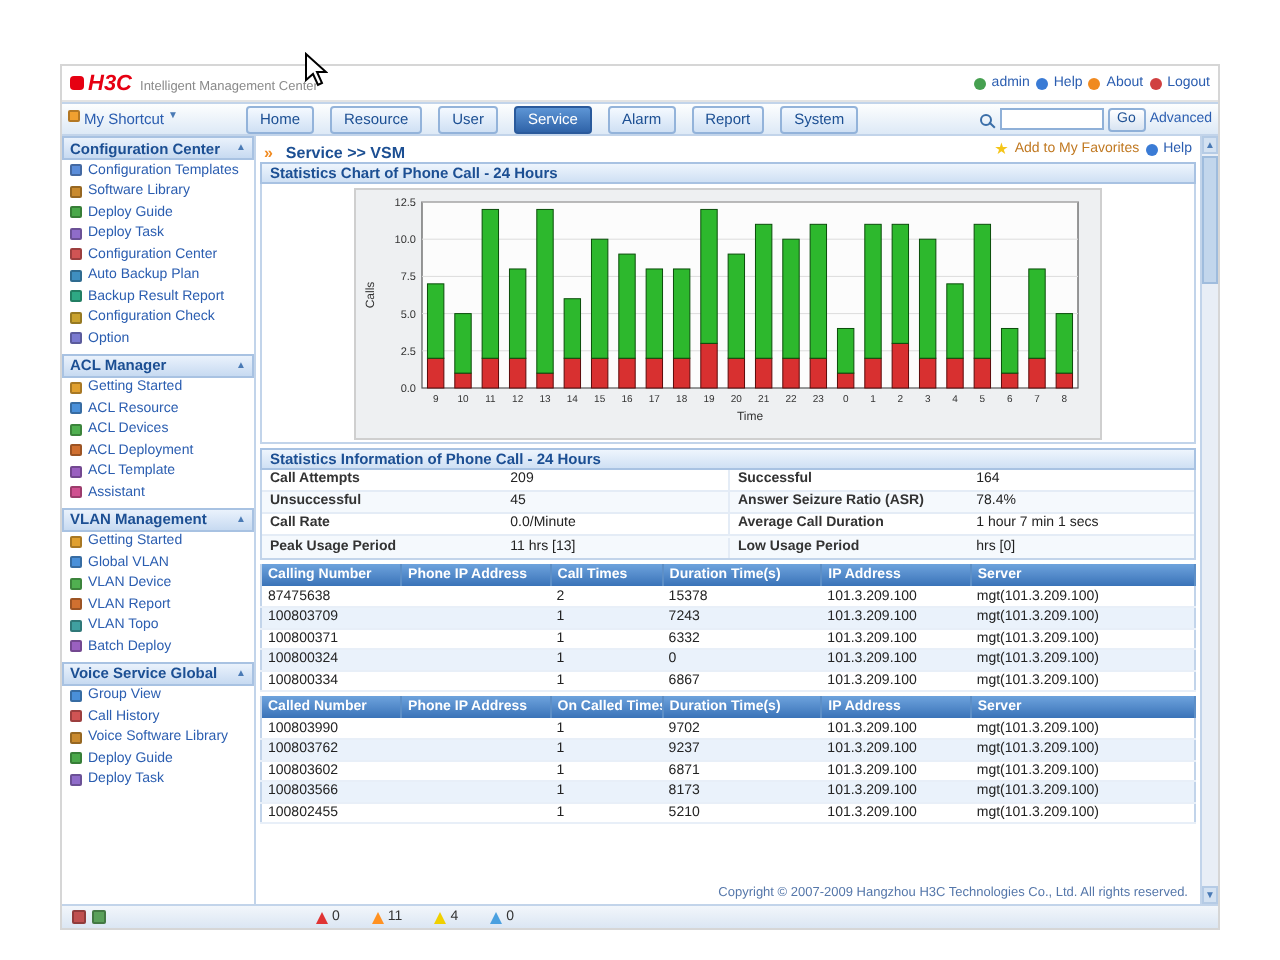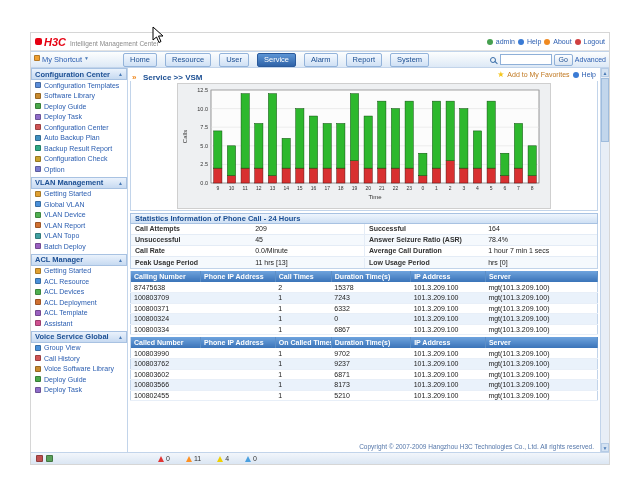--- a/index.html
+++ b/index.html
@@ -165,20 +165,50 @@
               <span class="sq" style="background: rgb(201, 162, 46);"></span>
               <span class="sb-lbl">Configuration Check</span>
             </div>
             <div class="sb-item">
               <span class="sq" style="background: rgb(122, 122, 208);"></span>
               <span class="sb-lbl">Option</span>
             </div>
           </div>
           <div class="sb-sec">
             <div class="sb-h">
+              <span>ACL Manager</span>
+              <span class="sb-col">▲</span>
+            </div>
+            <div class="sb-item">
+              <span class="sq" style="background: rgb(224, 160, 48);"></span>
+              <span class="sb-lbl">Getting Started</span>
+            </div>
+            <div class="sb-item">
+              <span class="sq" style="background: rgb(74, 144, 217);"></span>
+              <span class="sb-lbl">ACL Resource</span>
+            </div>
+            <div class="sb-item">
+              <span class="sq" style="background: rgb(80, 176, 80);"></span>
+              <span class="sb-lbl">ACL Devices</span>
+            </div>
+            <div class="sb-item">
+              <span class="sq" style="background: rgb(208, 112, 48);"></span>
+              <span class="sb-lbl">ACL Deployment</span>
+            </div>
+            <div class="sb-item">
+              <span class="sq" style="background: rgb(154, 96, 192);"></span>
+              <span class="sb-lbl">ACL Template</span>
+            </div>
+            <div class="sb-item">
+              <span class="sq" style="background: rgb(208, 80, 144);"></span>
+              <span class="sb-lbl">Assistant</span>
+            </div>
+          </div>
+          <div class="sb-sec">
+            <div class="sb-h">
               <span>VLAN Management</span>
               <span class="sb-col">▲</span>
             </div>
             <div class="sb-item">
               <span class="sq" style="background: rgb(224, 160, 48);"></span>
               <span class="sb-lbl">Getting Started</span>
             </div>
             <div class="sb-item">
               <span class="sq" style="background: rgb(74, 144, 217);"></span>
               <span class="sb-lbl">Global VLAN</span>
@@ -191,50 +221,20 @@
               <span class="sq" style="background: rgb(208, 112, 48);"></span>
               <span class="sb-lbl">VLAN Report</span>
             </div>
             <div class="sb-item">
               <span class="sq" style="background: rgb(64, 160, 160);"></span>
               <span class="sb-lbl">VLAN Topo</span>
             </div>
             <div class="sb-item">
               <span class="sq" style="background: rgb(154, 96, 192);"></span>
               <span class="sb-lbl">Batch Deploy</span>
-            </div>
-          </div>
-          <div class="sb-sec">
-            <div class="sb-h">
-              <span>ACL Manager</span>
-              <span class="sb-col">▲</span>
-            </div>
-            <div class="sb-item">
-              <span class="sq" style="background: rgb(224, 160, 48);"></span>
-              <span class="sb-lbl">Getting Started</span>
-            </div>
-            <div class="sb-item">
-              <span class="sq" style="background: rgb(74, 144, 217);"></span>
-              <span class="sb-lbl">ACL Resource</span>
-            </div>
-            <div class="sb-item">
-              <span class="sq" style="background: rgb(80, 176, 80);"></span>
-              <span class="sb-lbl">ACL Devices</span>
-            </div>
-            <div class="sb-item">
-              <span class="sq" style="background: rgb(208, 112, 48);"></span>
-              <span class="sb-lbl">ACL Deployment</span>
-            </div>
-            <div class="sb-item">
-              <span class="sq" style="background: rgb(154, 96, 192);"></span>
-              <span class="sb-lbl">ACL Template</span>
-            </div>
-            <div class="sb-item">
-              <span class="sq" style="background: rgb(208, 80, 144);"></span>
-              <span class="sb-lbl">Assistant</span>
             </div>
           </div>
           <div class="sb-sec">
             <div class="sb-h">
               <span>Voice Service Global</span>
               <span class="sb-col">▲</span>
             </div>
             <div class="sb-item">
               <span class="sq" style="background: rgb(74, 144, 217);"></span>
               <span class="sb-lbl">Group View</span>
@@ -266,20 +266,21 @@
           </div>
           <div class="crumb-right">
             <span class="star">★</span>
             <a class="fav">Add to My Favorites</a>
             <span class="dot dot-blue"></span>
             <a class="phelp">Help</a>
           </div>
         </div>
 
         <div class="sec">
+          <div class="sec-h">Statistics Chart of Phone Call - 24 Hours</div>
           <div class="chart-box">
             <div class="chart-inner" id="chart"><svg viewBox="0 0 370 122" width="370" height="122">
                   <rect x="32" y="5" width="328" height="93" fill="#fcfcfc" stroke="#555" stroke-width="0.6"></rect>
                   <text x="29" y="100" text-anchor="end" font-size="5.5" fill="#333" font-family="Liberation Sans, sans-serif">0.0</text>
                   <line x1="32" y1="79.4" x2="360" y2="79.4" stroke="#dcdcdc" stroke-width="0.5"></line>
                   <text x="29" y="81.4" text-anchor="end" font-size="5.5" fill="#333" font-family="Liberation Sans, sans-serif">2.5</text>
                   <line x1="32" y1="60.8" x2="360" y2="60.8" stroke="#dcdcdc" stroke-width="0.5"></line>
                   <text x="29" y="62.8" text-anchor="end" font-size="5.5" fill="#333" font-family="Liberation Sans, sans-serif">5.0</text>
                   <line x1="32" y1="42.2" x2="360" y2="42.2" stroke="#dcdcdc" stroke-width="0.5"></line>
                   <text x="29" y="44.2" text-anchor="end" font-size="5.5" fill="#333" font-family="Liberation Sans, sans-serif">7.5</text>

